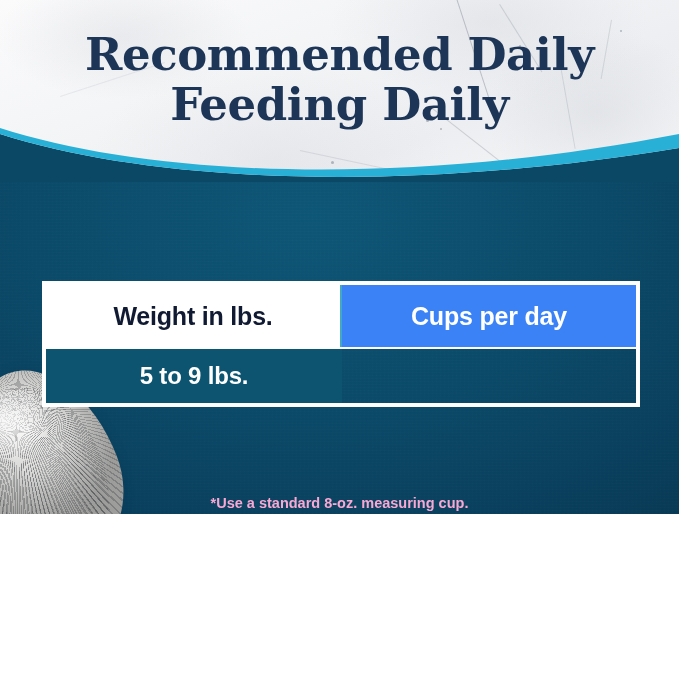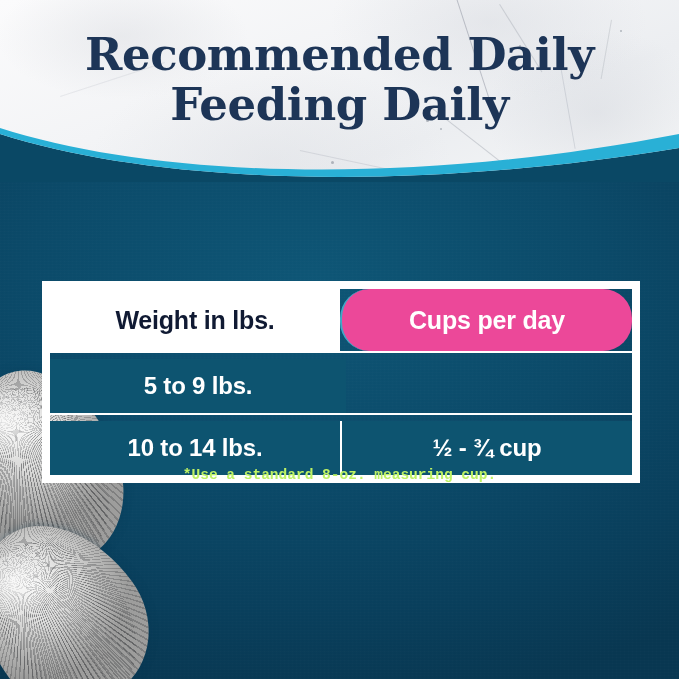--- a/index.html
+++ b/index.html
@@ -3,21 +3,21 @@
 <meta charset="utf-8">
 <style>
   html, body {
     margin: 0;
     padding: 0;
     background: #ffffff;
   }
   #page {
     position: relative;
     width: 679px;
-    height: 679px;
+    height: 514px;
     overflow: hidden;
     font-family: "Liberation Sans", sans-serif;
     background: #0a4865;
   }
 
   
   .bg-body {
     position: absolute;
     inset: 0;
     background:
@@ -148,21 +148,21 @@
     transform: rotate(-36deg);
   }
 
   
   .table {
     position: absolute;
     left: 42px;
     top: 281px;
     width: 598px;
     z-index: 6;
-    border: 8px solid #ffffff;
+    border: 4px solid #ffffff;
     box-sizing: border-box;
     display: flex;
     flex-direction: column;
   }
   .trow { display: flex; }
   .trow + .trow { border-top: 2px solid #ffffff; }
   .tcell {
     box-sizing: border-box;
     display: flex;
     align-items: center;
@@ -174,51 +174,48 @@
 
   .head-row .tcell { height: 62px; }
   .head-row .c-left {
     background: #ffffff;
     color: #101a33;
     font-size: 25px;
     font-weight: bold;
     letter-spacing: -0.2px;
   }
   .head-row .c-right {
-    background: #ec4899;
+    background: #3b82f6;
     color: #ffffff;
     font-size: 25px;
     font-weight: bold;
     letter-spacing: -0.2px;
     border-left-color: #41a8c6;
-    border-radius: 29px;
   }
   .data-row .tcell {
     height: 54px;
     background: #0d5470;
     color: #ffffff;
     font-size: 24px;
     font-weight: bold;
     letter-spacing: -0.2px;
-    margin-top: 6px;
   }
 
   
   .footnote {
     position: absolute;
     left: 0;
-    top: 467px;
+    top: 495px;
     width: 679px;
     text-align: center;
-    color: #bef264;
+    color: #f9a8d4;
     font-size: 14.5px;
     font-weight: bold;
     letter-spacing: 0px;
     z-index: 6;
-    font-family: Liberation Mono, monospace;
   }
 </style>
 </head>
 <body>
 
 <div id="page">
 
   <div class="bg-body"></div>
   <div class="bg-noise"></div>
 
@@ -269,22 +266,18 @@
 
     <div class="trow head-row">
       <div class="tcell c-left">Weight in lbs.</div>
       <div class="tcell c-right">Cups per day</div>
     </div>
 
     <div class="trow data-row">
       <div class="tcell c-left">5 to 9 lbs.</div>
     </div>
 
-    <div class="trow data-row">
-      <div class="tcell c-left">10 to 14 lbs.</div>
-      <div class="tcell c-right">½ - ¾ cup</div>
-    </div>
 
   </div>
 
   <div class="footnote">*Use a standard 8-oz. measuring cup.</div>
 
 </div>
 
 </body></html>

